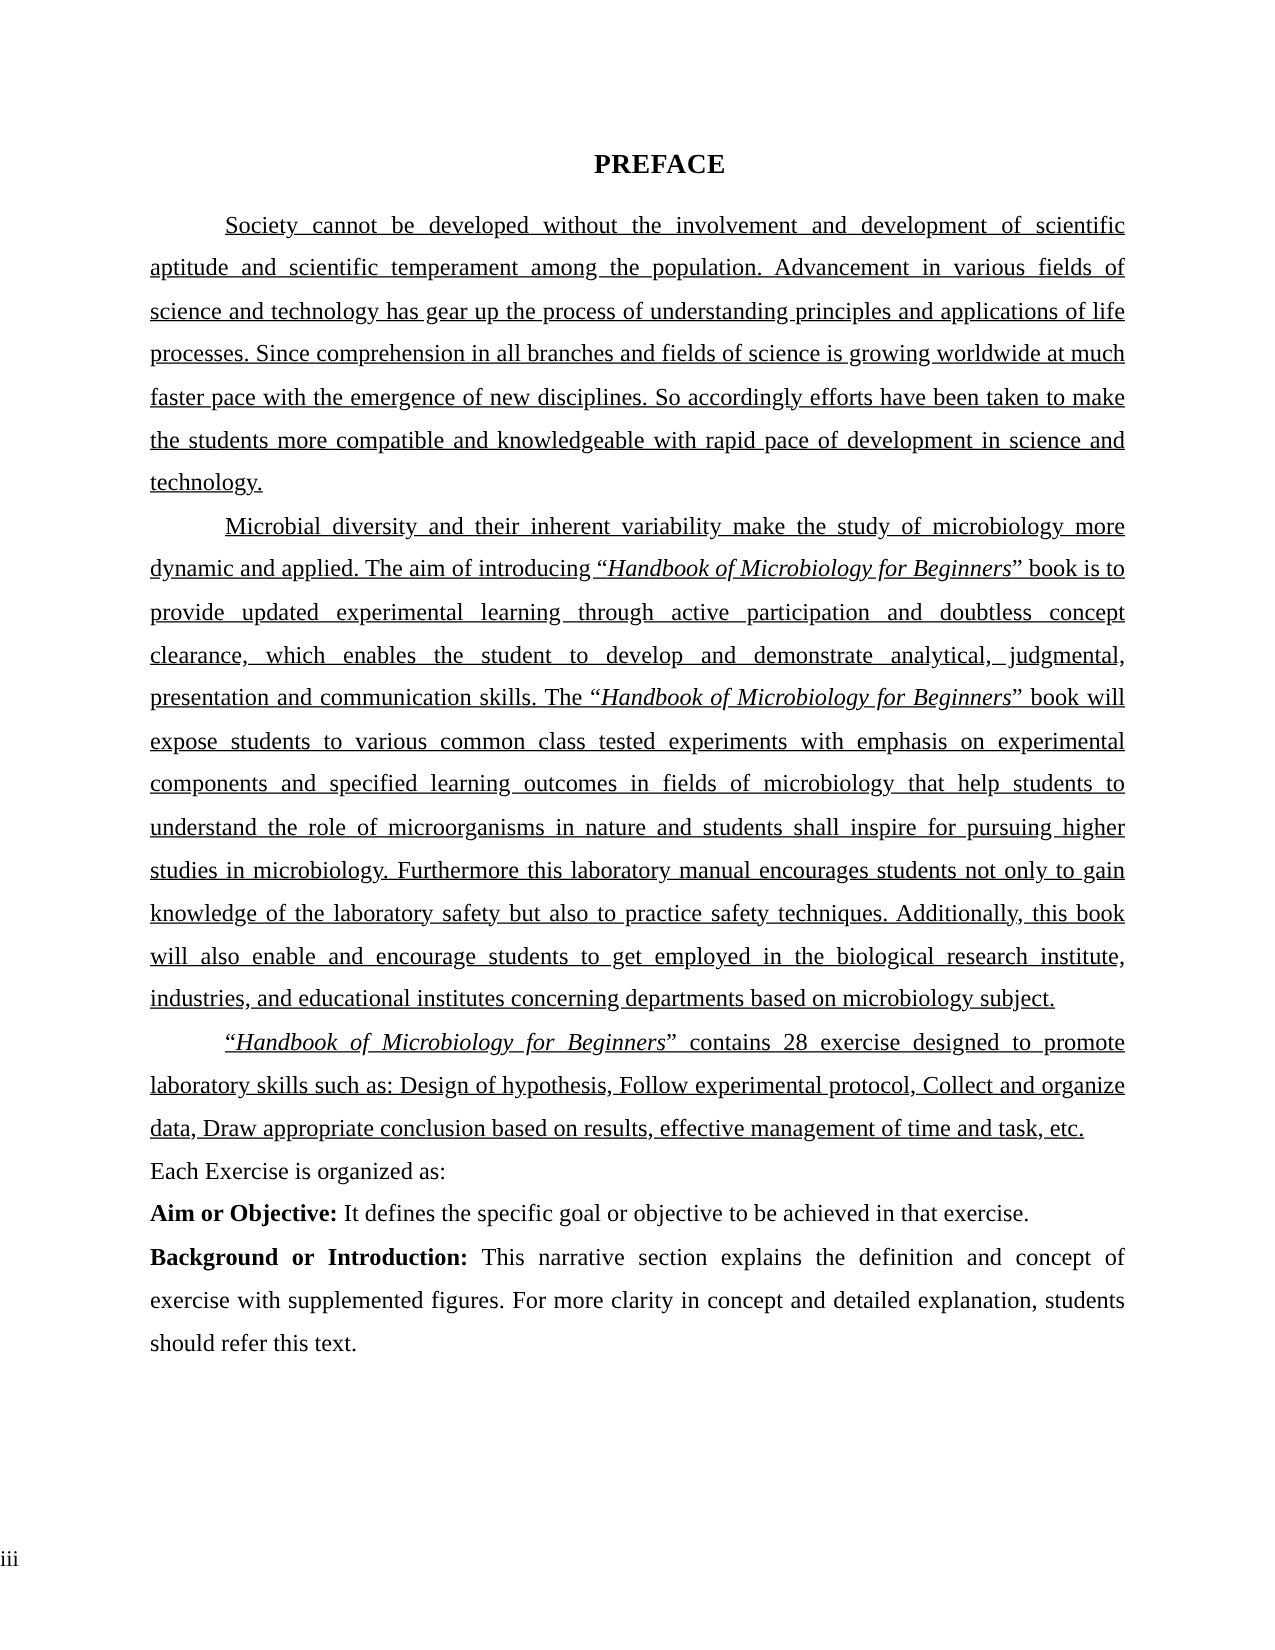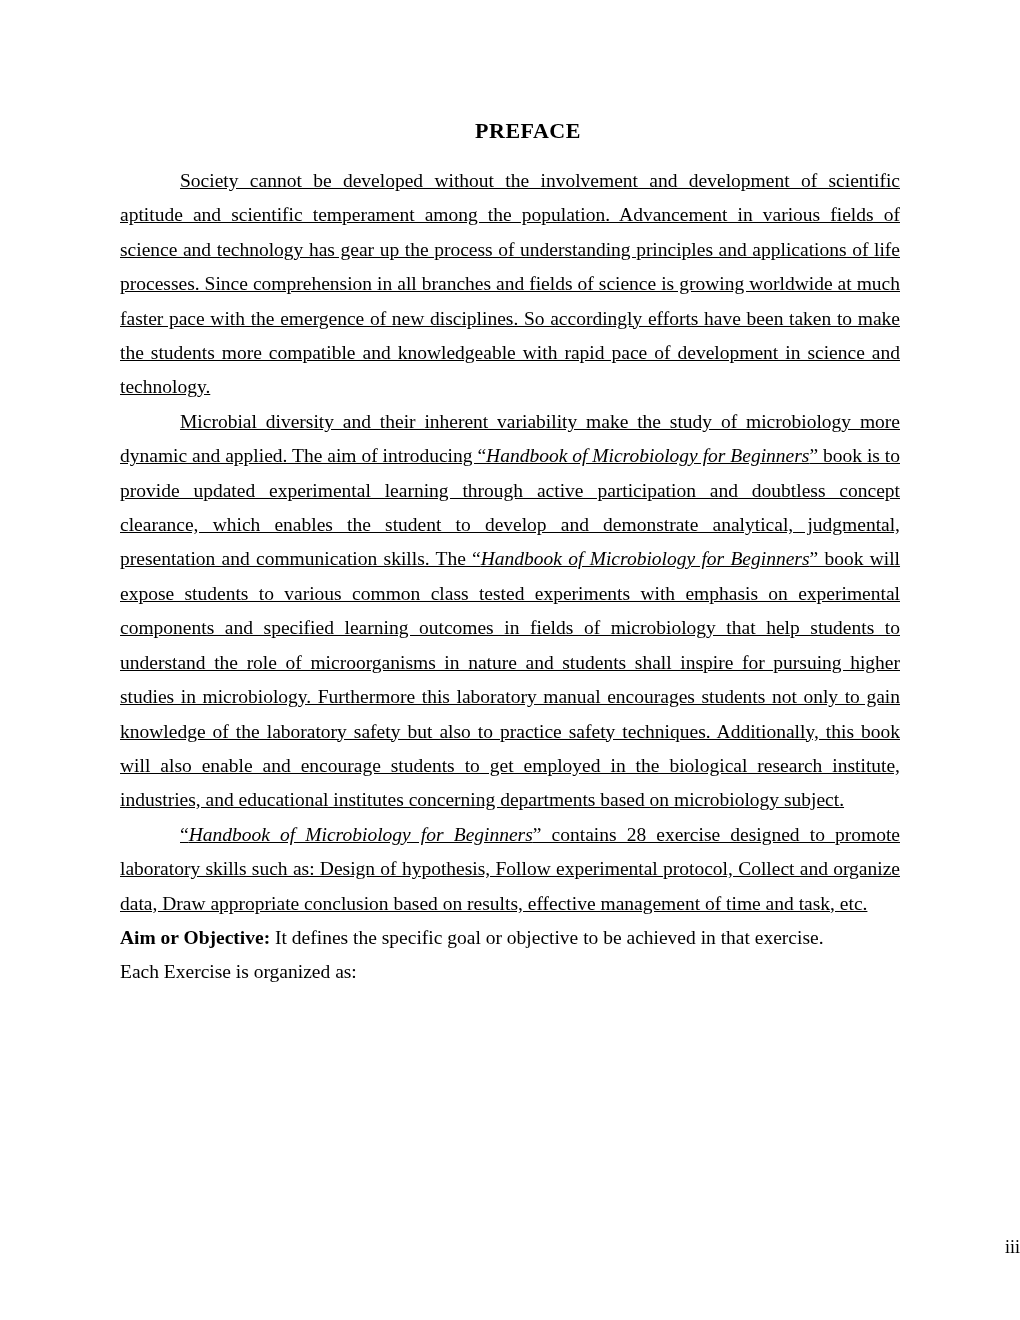--- a/index.html
+++ b/index.html
@@ -44,32 +44,33 @@
     font-style: italic;
   }
   .bd {
     font-weight: bold;
   }
   .footer {
     position: absolute;
     top: 1237px;
     left: 0;
     width: 100%;
-    text-align: right;
+    text-align: left;
     font-size: 18px;
   }
 </style>
 </head>
 <body>
 
 <div class="page">
   <h1 class="title">PREFACE</h1>
 
   <div class="body-text">
       <p class="para indent"><span>Society cannot be developed without the involvement and development of scientific aptitude and scientific temperament among the population. Advancement in various fields of science and technology has gear up the process of understanding principles and applications of life processes. Since comprehension in all branches and fields of science is growing worldwide at much faster pace with the emergence of new disciplines. So accordingly efforts have been taken to make the students more compatible and knowledgeable with rapid pace of development in science and technology.</span></p>
       <p class="para indent"><span>Microbial diversity and their inherent variability make the study of microbiology more dynamic and applied. The aim of introducing “</span><span class="it">Handbook of Microbiology for Beginners</span><span>” book is to provide updated experimental learning through active participation and doubtless concept clearance, which enables the student to develop and demonstrate analytical, judgmental, presentation and communication skills. The “</span><span class="it">Handbook of Microbiology for Beginners</span><span>” book will expose students to various common class tested experiments with emphasis on experimental components and specified learning outcomes in fields of microbiology that help students to understand the role of microorganisms in nature and students shall inspire for pursuing higher studies in microbiology. Furthermore this laboratory manual encourages students not only to gain knowledge of the laboratory safety but also to practice safety techniques. Additionally, this book will also enable and encourage students to get employed in the biological research institute, industries, and educational institutes concerning departments based on microbiology subject.</span></p>
       <p class="para indent"><span>“</span><span class="it">Handbook of Microbiology for Beginners</span><span>” contains 28 exercise designed to promote laboratory skills such as: Design of hypothesis, Follow experimental protocol, Collect and organize data, Draw appropriate conclusion based on results, effective management of time and task, etc.</span></p>
+      <p class="para"><span>Each Exercise is organized as:</span></p>
       <p class="para"><span class="bd">Aim or Objective: </span><span>It defines the specific goal or objective to be achieved in that exercise.</span></p>
-      <p class="para"><span>Each Exercise is organized as:</span></p>
+      <p class="para"><span class="bd">Background or Introduction: </span><span>This narrative section explains the definition and concept of exercise with supplemented figures. For more clarity in concept and detailed explanation, students should refer this text.</span></p>
     </div>
 
   <div class="footer">iii</div>
 </div>
 
 </body></html>

